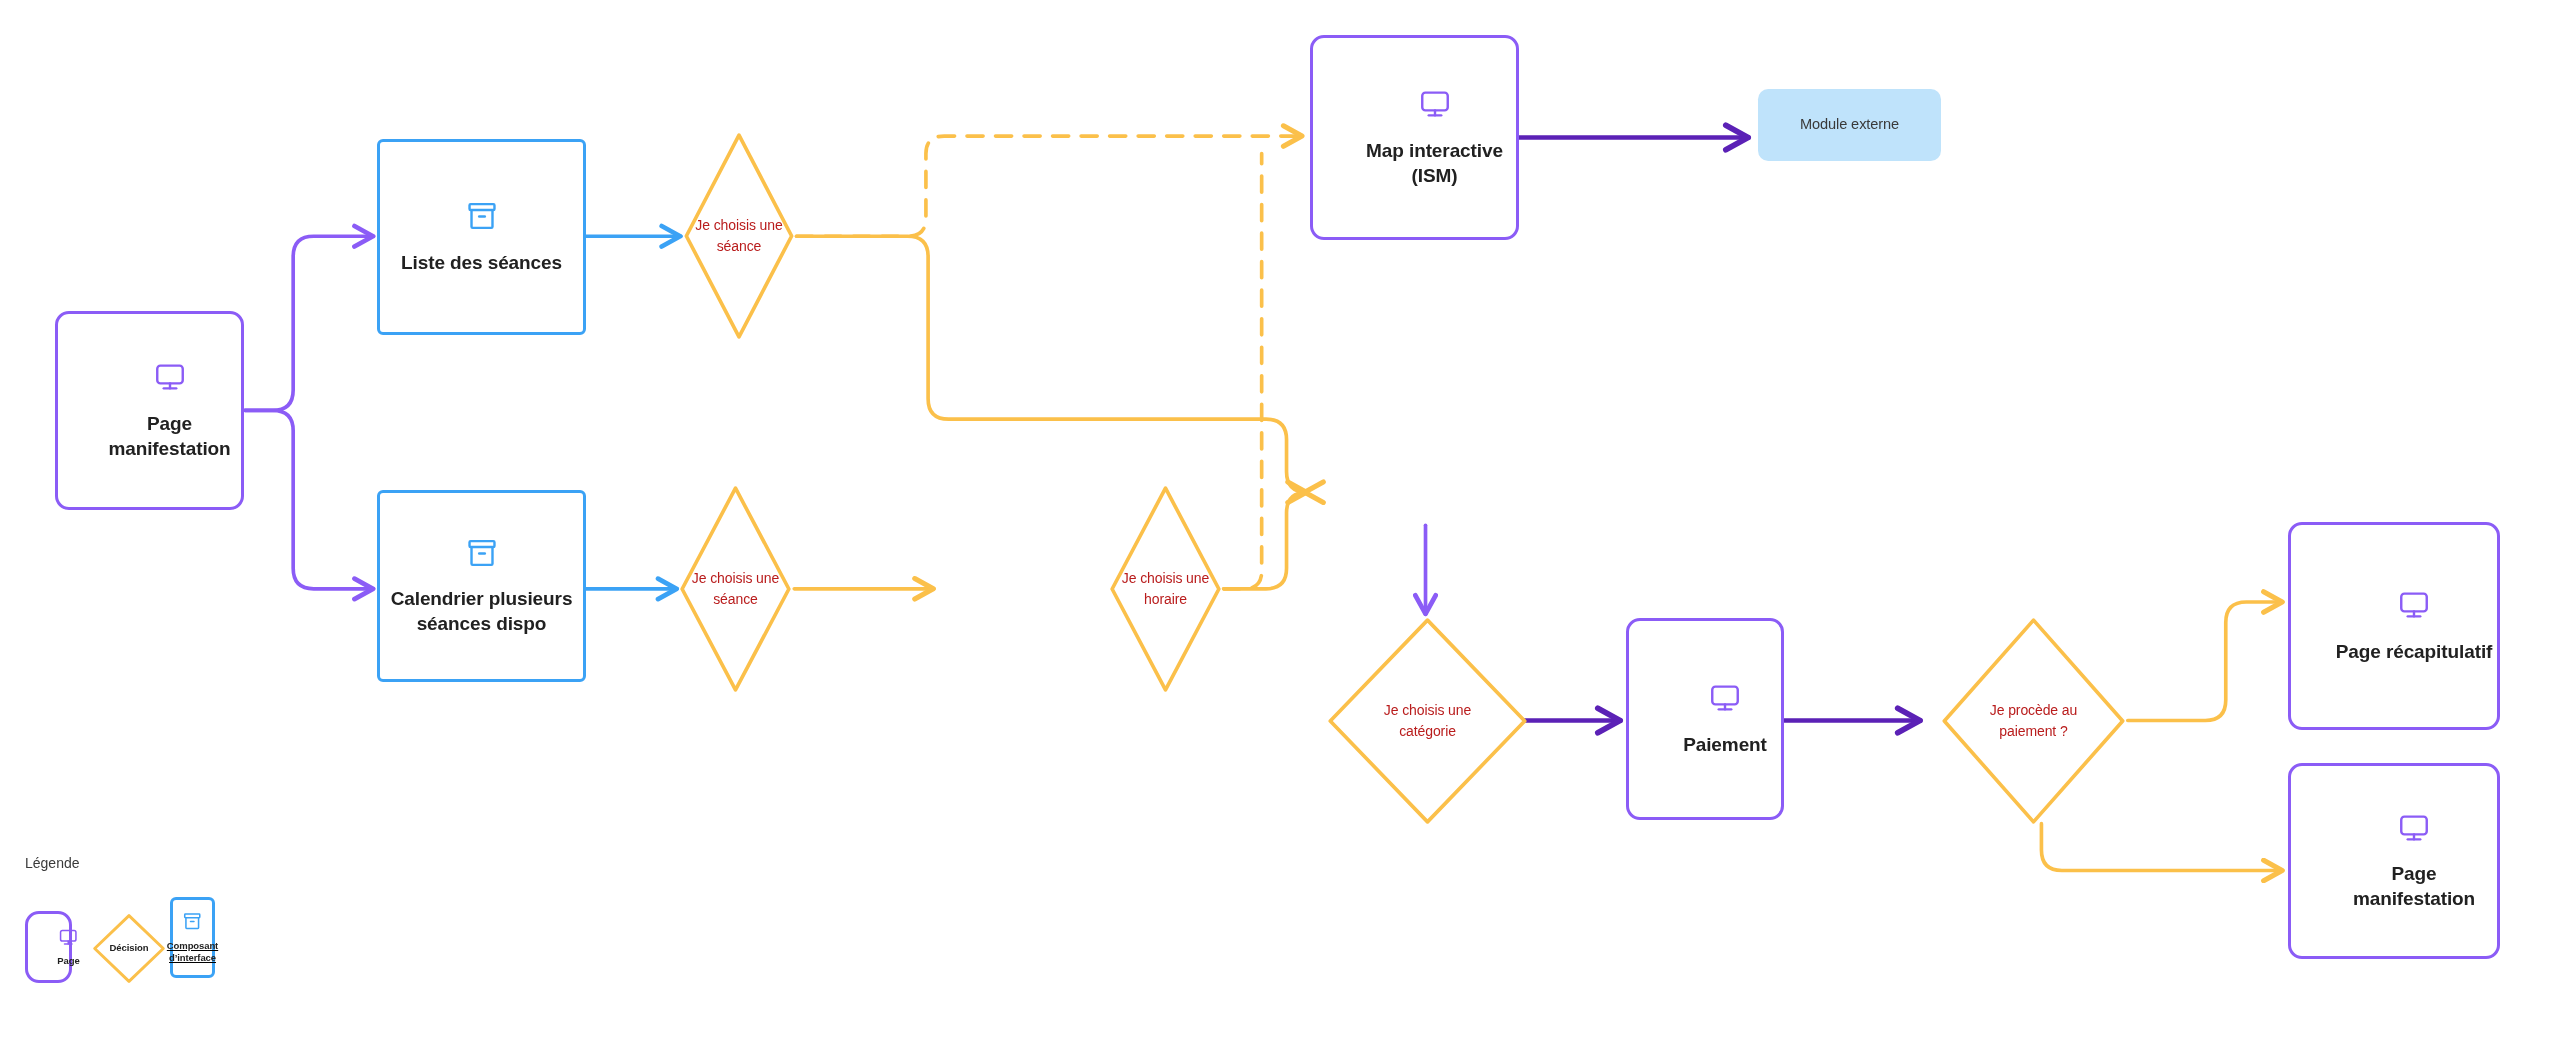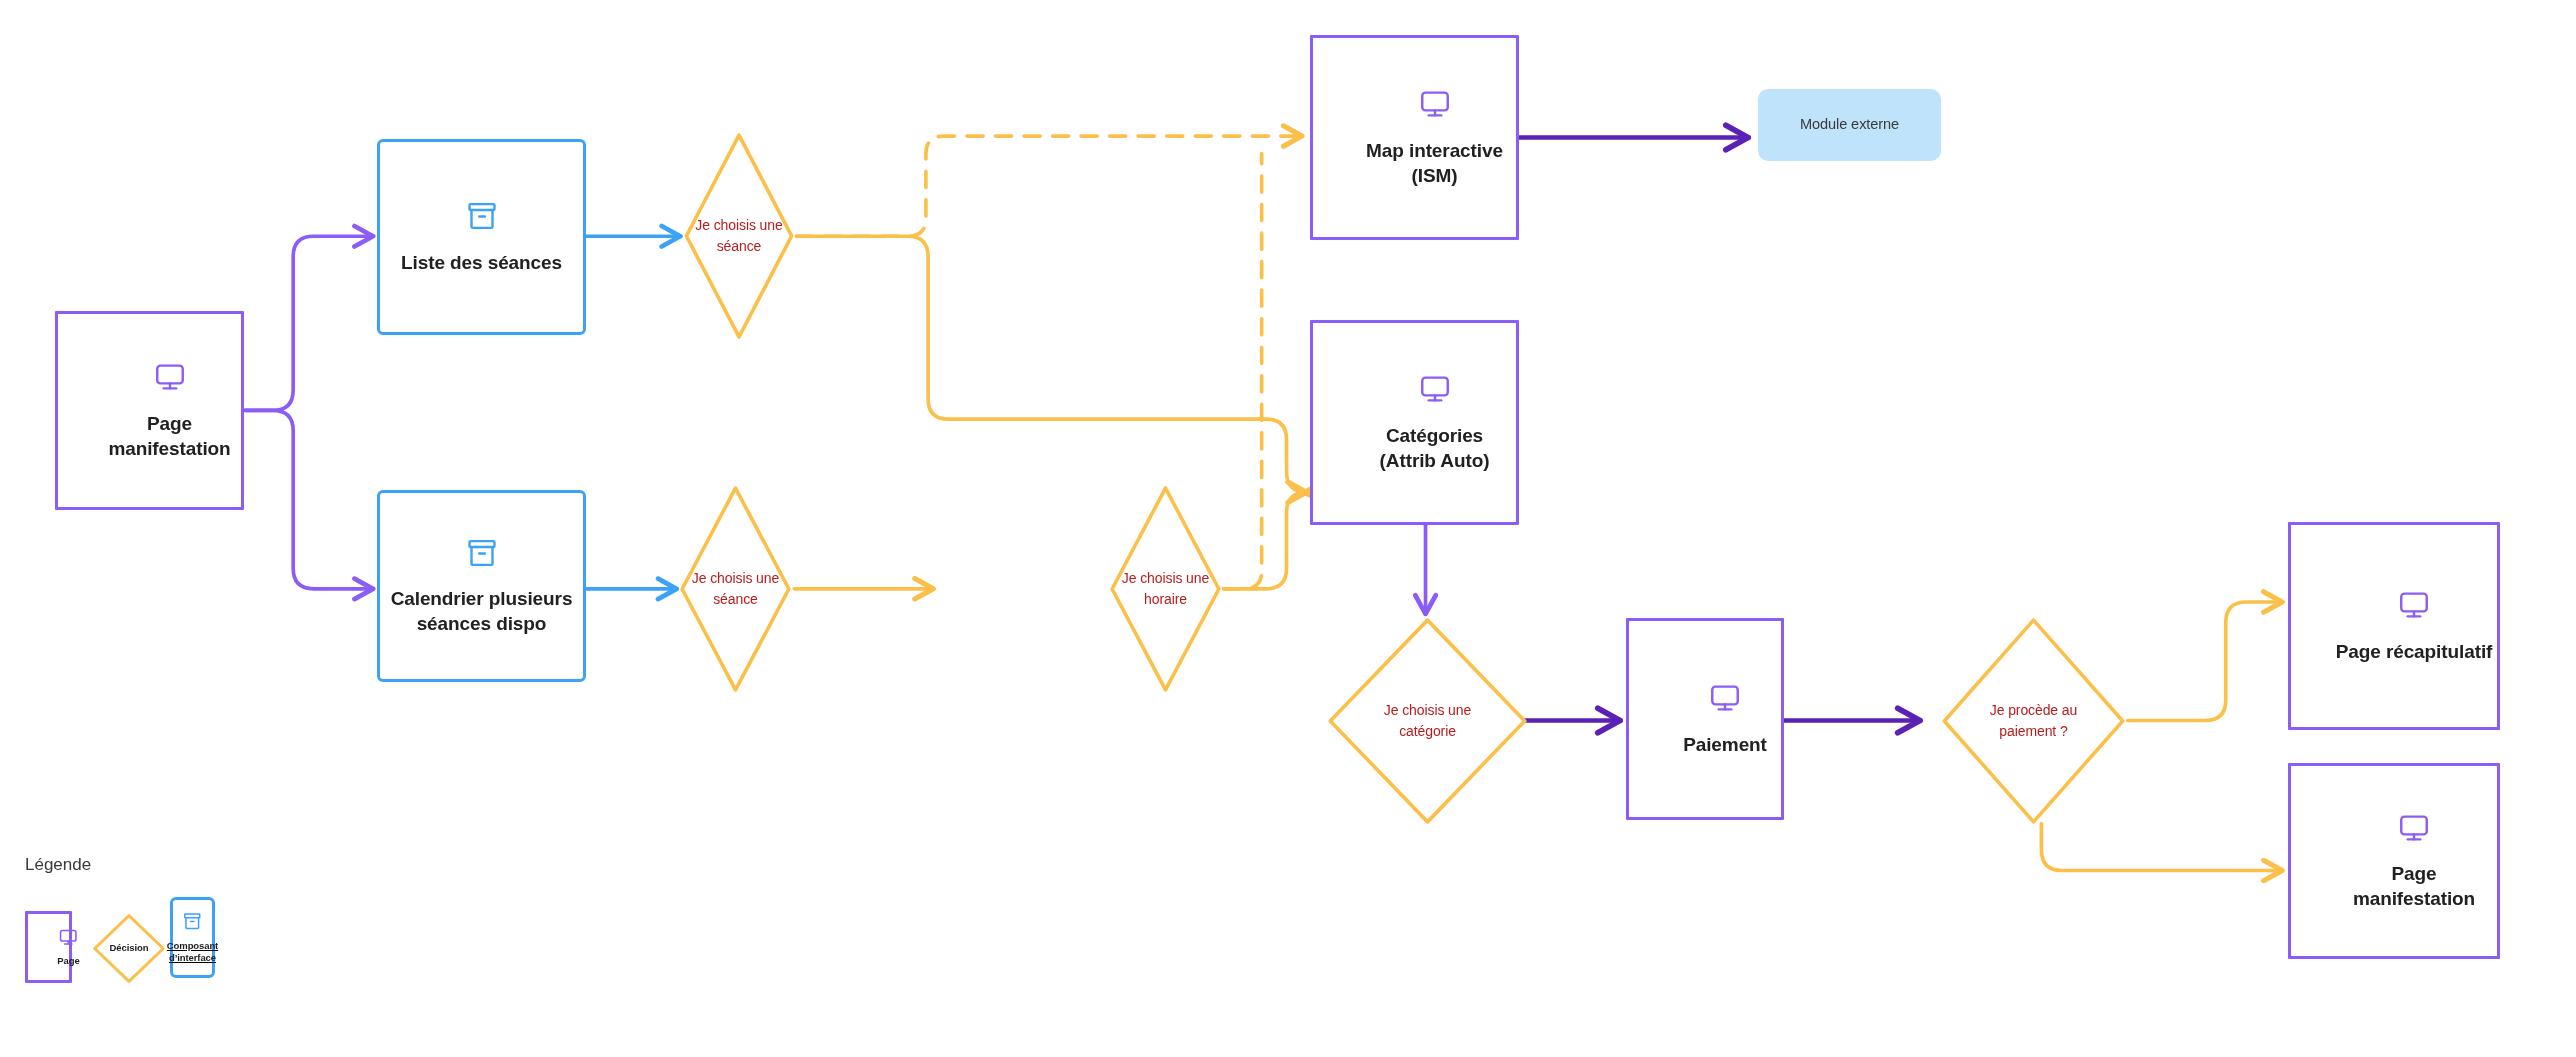--- a/index.html
+++ b/index.html
@@ -13,21 +13,21 @@
   #canvas{position:relative;width:2576px;height:1057px;background:#fff;}
 
   
   #wires{position:absolute;inset:0;width:2576px;height:1057px;pointer-events:none;}
 
   
   .node{position:absolute;box-sizing:border-box;display:flex;flex-direction:column;
         align-items:center;justify-content:center;}
 
   
-  .page{border:3.7px solid #8B5CF6;border-radius:1px;background:#fff;padding-left:40px;}
+  .page{border:3.7px solid #8B5CF6;border-radius:14px;background:#fff;padding-left:40px;}
   
   .component{border:3.7px solid #3BA2F5;border-radius:6px;background:#fff;}
   
   .external{background:#BFE3FB;border-radius:10.2px;}
 
   .node-label{
     font-weight:700;color:#212121;text-align:center;line-height:1.32;
     letter-spacing:-0.1px;white-space:pre-line;
   }
   .page .node-label,.component .node-label{font-size:19px;margin-top:14.6px;}
@@ -40,21 +40,21 @@
   .decision{position:absolute;}
   .decision svg{position:absolute;inset:0;overflow:visible;}
   .decision .dec-label{
     position:absolute;inset:0;display:flex;align-items:center;justify-content:center;
     font-size:14px;font-weight:400;color:#b91c1c;text-align:center;line-height:1.5;
     white-space:pre-line;letter-spacing:-0.1px;
   }
 
   
   #legend{position:absolute;left:25px;top:855px;width:395px;height:190px;}
-  #legend .legend-title{font-size:17px;color:#3a3a3a;font-weight:400;
+  #legend .legend-title{font-size:14px;color:#3a3a3a;font-weight:400;
         position:absolute;left:0;top:0;}
   #lg-page-box{position:absolute;left:22px;top:56px;width:47px;height:72px;}
   #lg-decision{position:absolute;left:76px;top:59px;width:63px;height:66px;}
   #lg-component{position:absolute;left:143px;top:45px;width:45px;height:79px;}
   .lg-label{font-size:9.5px;font-weight:700;color:#212121;text-align:center;line-height:1.25;
        letter-spacing:-0.1px;white-space:pre-line;margin-top:5.9px;}
 </style>
 </head>
 <body>
 
@@ -153,31 +153,20 @@
       </svg>
     </span>
     <span class="node-label">Map interactive
 (ISM)</span>
   </div>
 
   <div class="node external" id="n-module-externe" style="left:1758px;top:89px;width:183px;height:72px;">
     <span class="node-label">Module externe</span>
   </div>
 
-  <div class="node page" id="n-categories" style="left:1310px;top:320px;width:209px;height:205px;">
-    <span class="mon-icon">
-      <svg width="34" height="34" viewBox="0 0 24 24" fill="none" stroke="#8B5CF6" stroke-width="1.7" stroke-linecap="round" stroke-linejoin="round">
-        <rect x="3" y="4" width="18" height="12.5" rx="2.2"></rect>
-        <line x1="12" y1="16.5" x2="12" y2="20"></line>
-        <line x1="7.6" y1="20" x2="16.4" y2="20"></line>
-      </svg>
-    </span>
-    <span class="node-label">Catégories
-(Attrib Auto)</span>
-  </div>
 
   <div class="node page" id="n-paiement" style="left:1626px;top:618px;width:158px;height:202px;">
     <span class="mon-icon">
       <svg width="34" height="34" viewBox="0 0 24 24" fill="none" stroke="#8B5CF6" stroke-width="1.7" stroke-linecap="round" stroke-linejoin="round">
         <rect x="3" y="4" width="18" height="12.5" rx="2.2"></rect>
         <line x1="12" y1="16.5" x2="12" y2="20"></line>
         <line x1="7.6" y1="20" x2="16.4" y2="20"></line>
       </svg>
     </span>
     <span class="node-label">Paiement</span>

